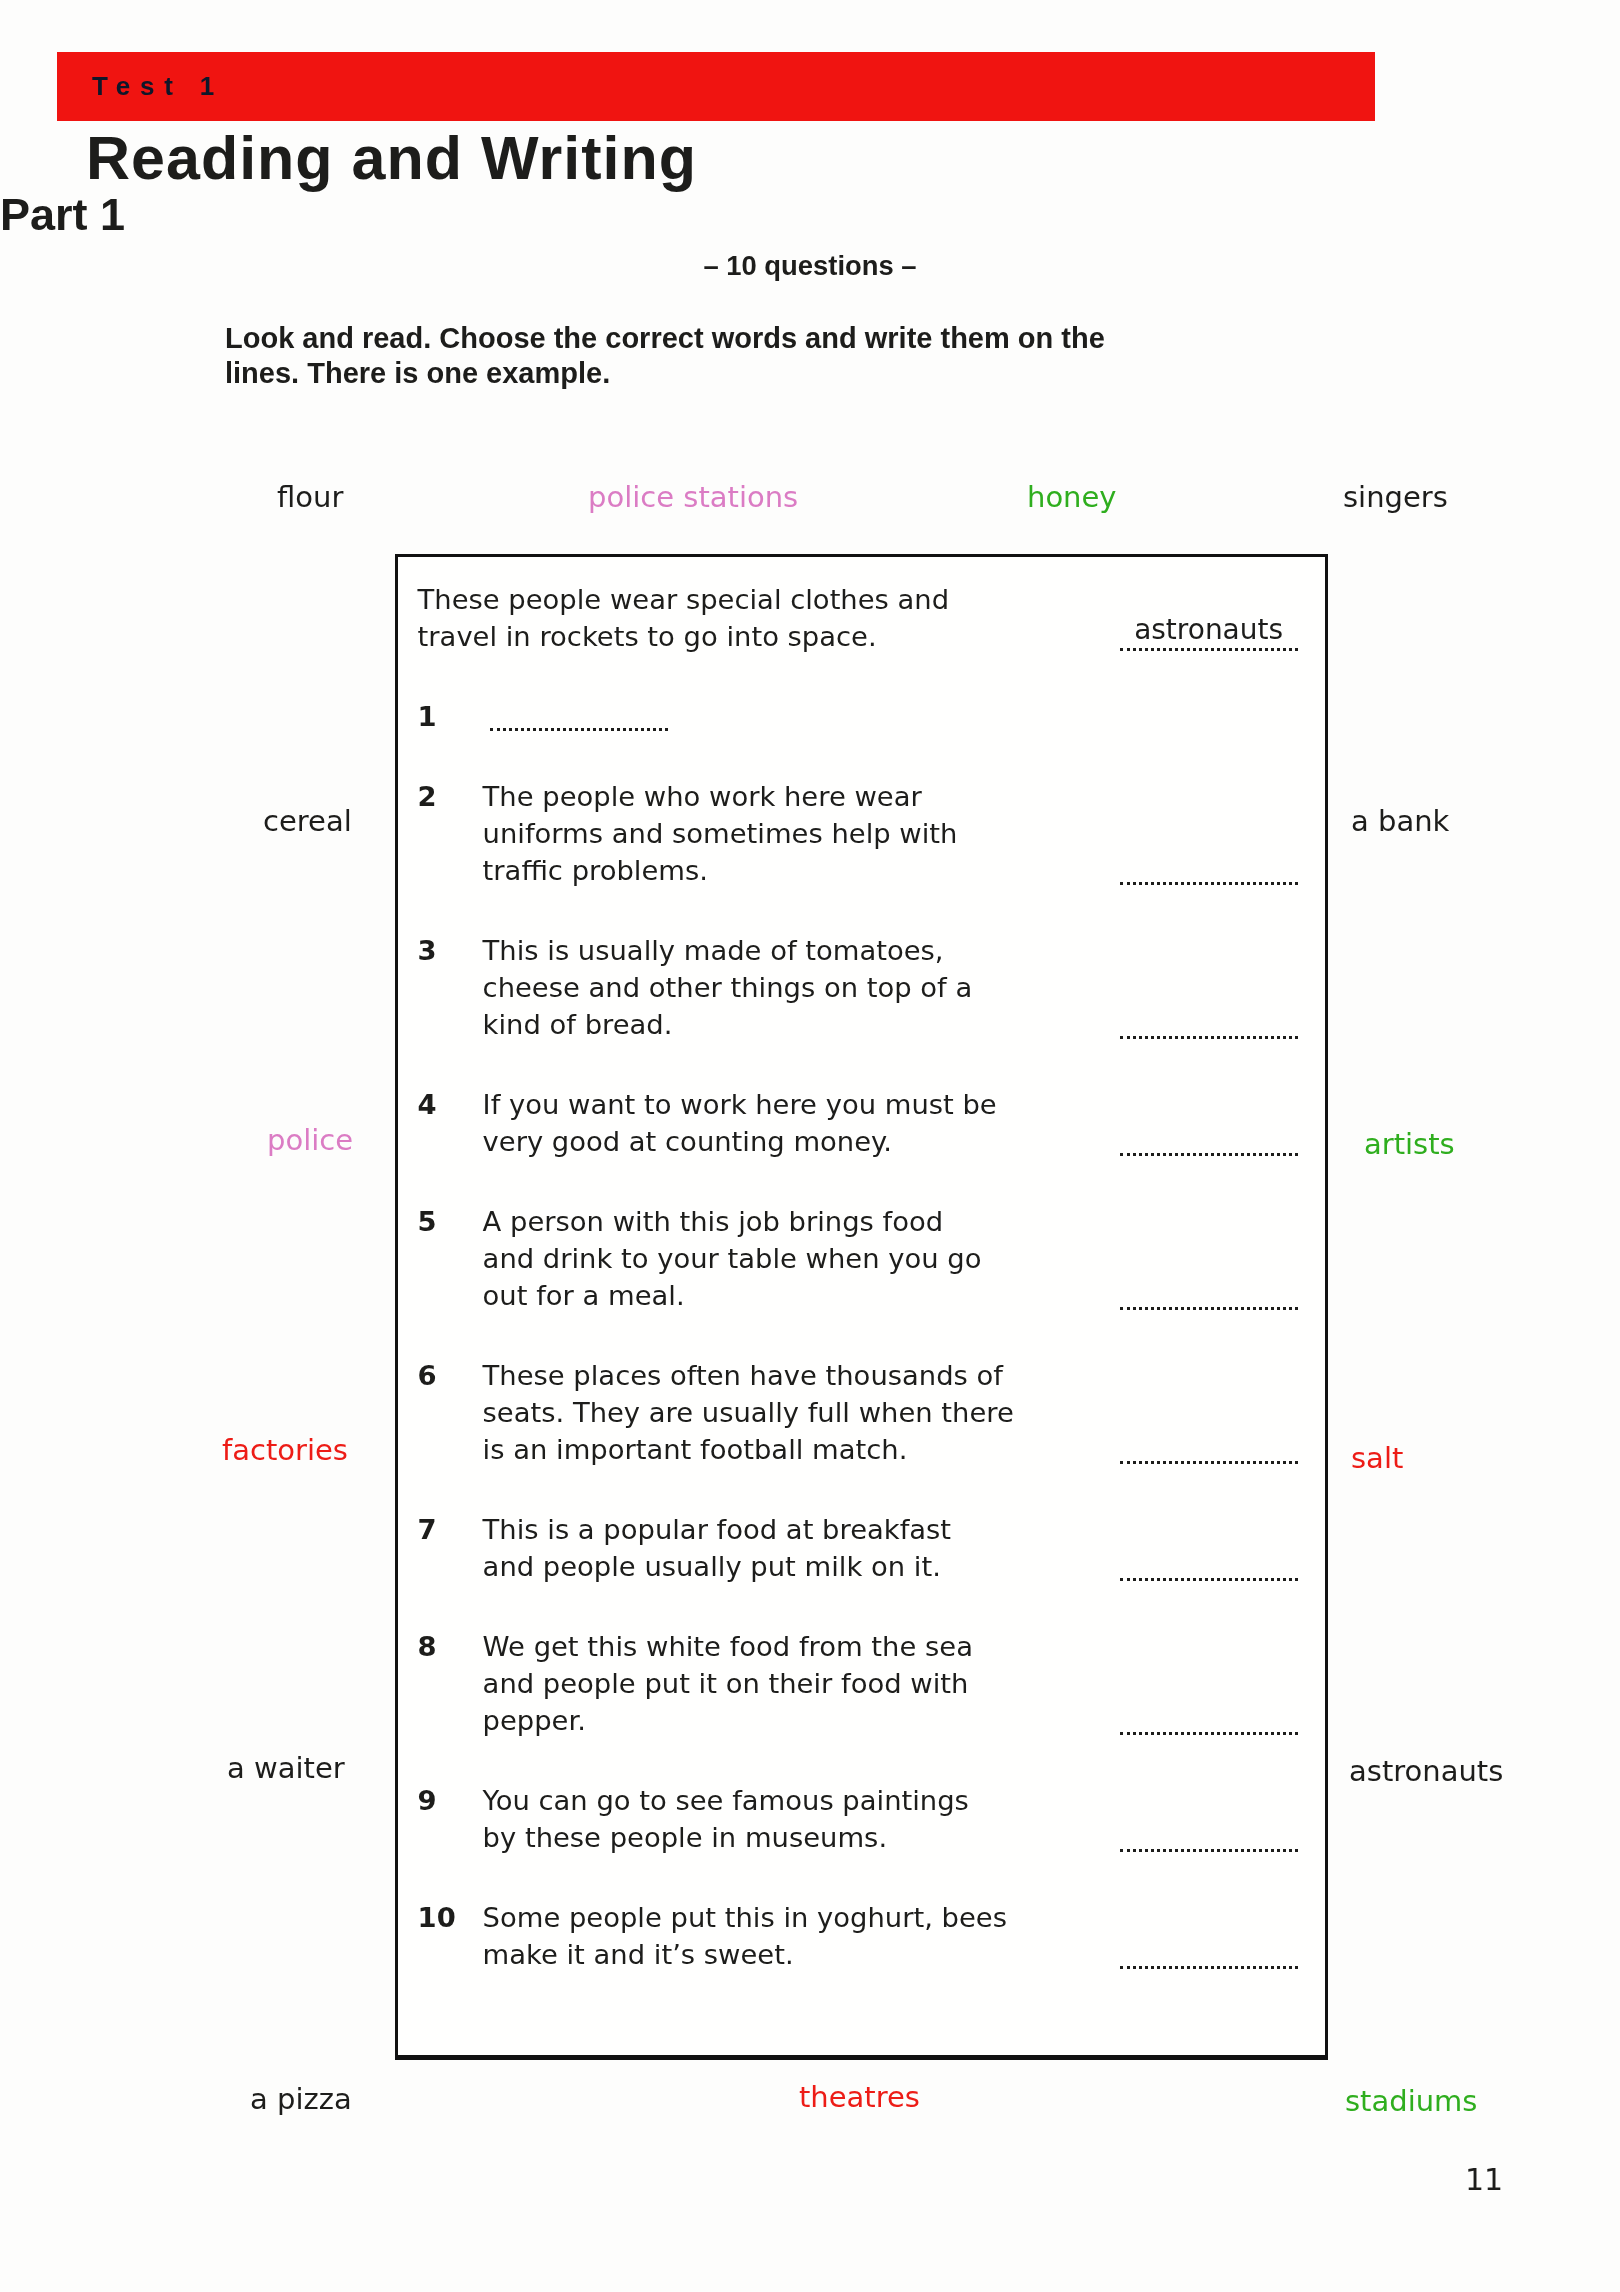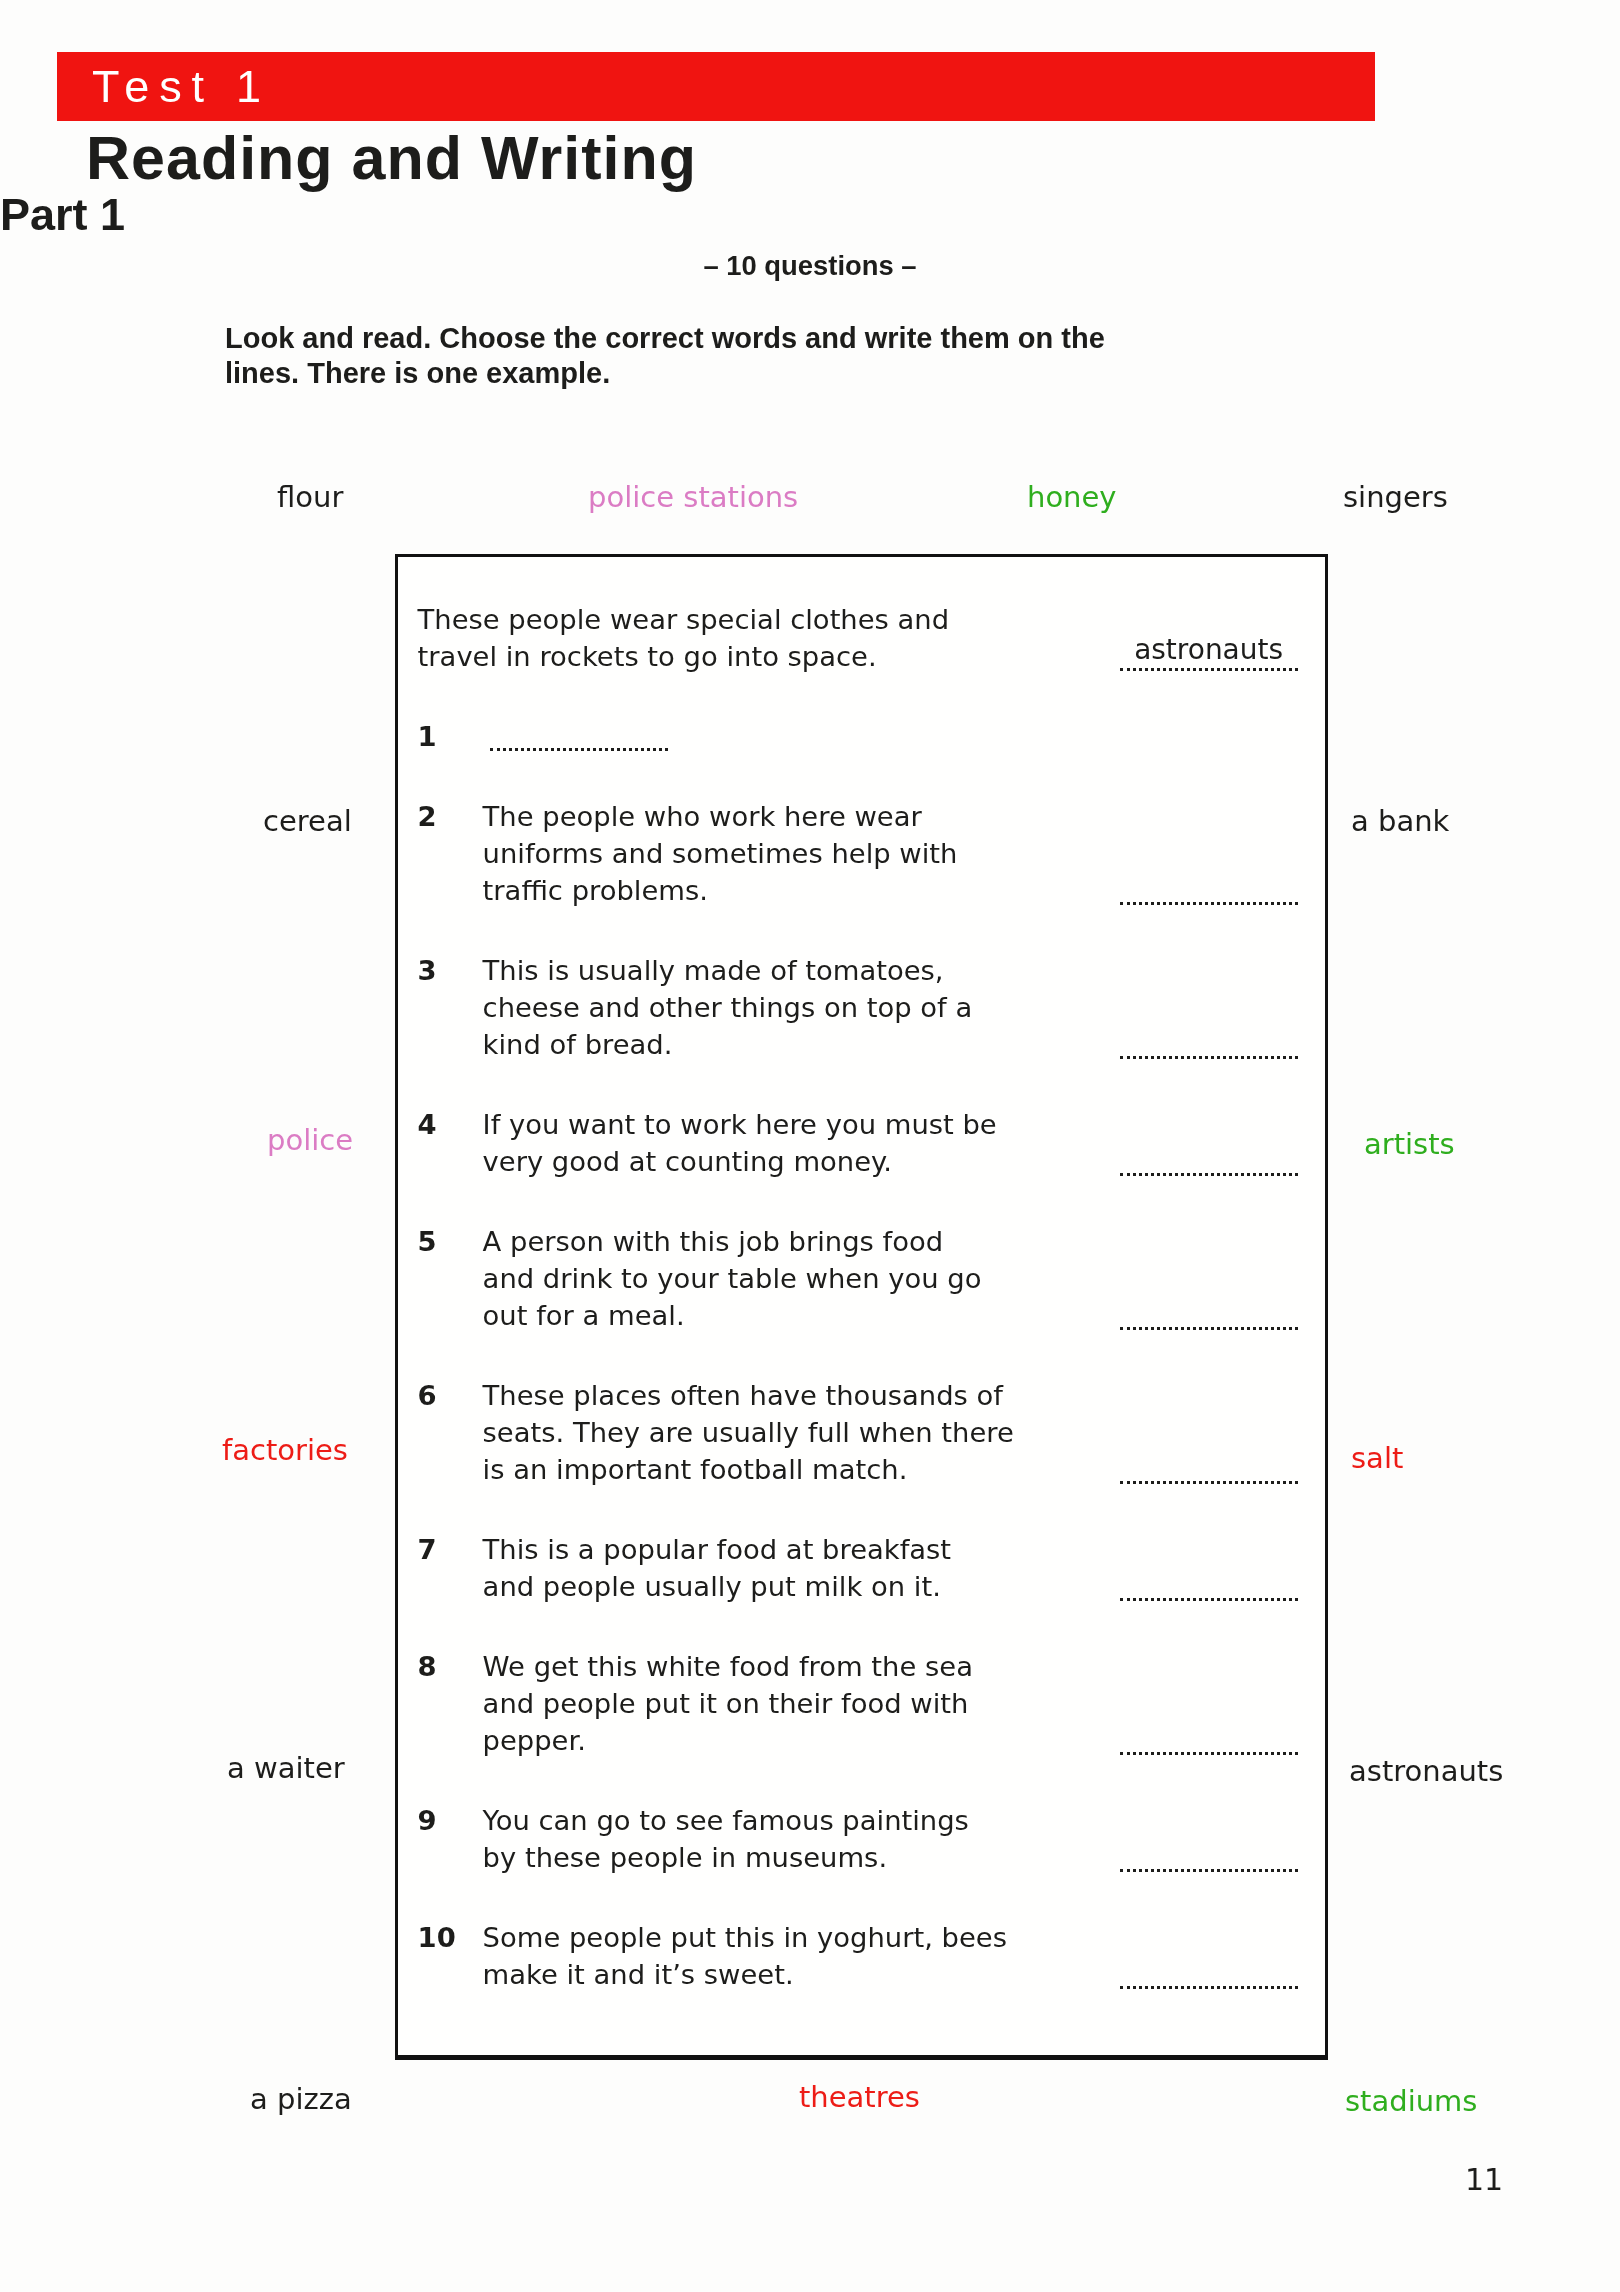--- a/index.html
+++ b/index.html
@@ -11,24 +11,24 @@
     font-family:"DejaVu Sans", sans-serif;
     color:#1d1d1b;
     overflow:hidden;
   }
   
   .banner{
     position:absolute;left:57px;top:52px;width:1318px;height:69px;
     display:flex;align-items:center;
   }
   .banner .test-label{
-    color:#ffffff;
-    font-family:"Liberation Sans", sans-serif;
-    font-weight:normal;
-    font-size:45px;
+    color:#0f172a;
+    font-family:"Liberation Sans", sans-serif;
+    font-weight:bold;
+    font-size:26px;
     letter-spacing:9.8px;
     padding-left:35px;
   }
   .section-title{
     position:absolute;left:86px;top:123px;
     font-family:"Liberation Sans", sans-serif;
     font-weight:bold;
     font-size:61px;
     letter-spacing:1px;
   }
@@ -94,21 +94,21 @@
     margin-bottom:3.9px;
     margin-left:7.8px;
   }
   .answer.example-answer{
     height:auto;
     text-align:center;
     font-size:28px;
     line-height:33px;
     padding-bottom:2px;
   }
-  .row.example .qtext{margin-left:0;margin-top:20px;}
+  .row.example .qtext{margin-left:0;}
   
   .page-number{
     position:absolute;left:1465px;top:2162px;
     font-size:30px;
   }
 </style>
 </head>
 <body>
 
 <div class="page">

